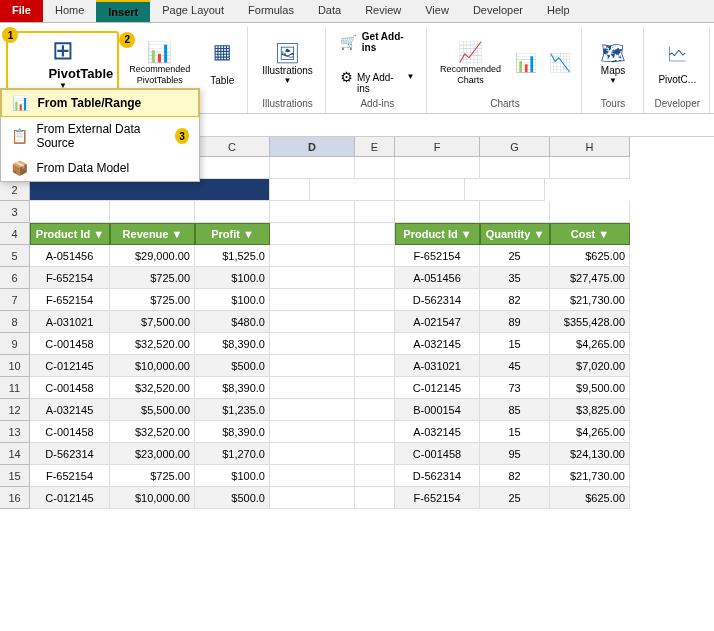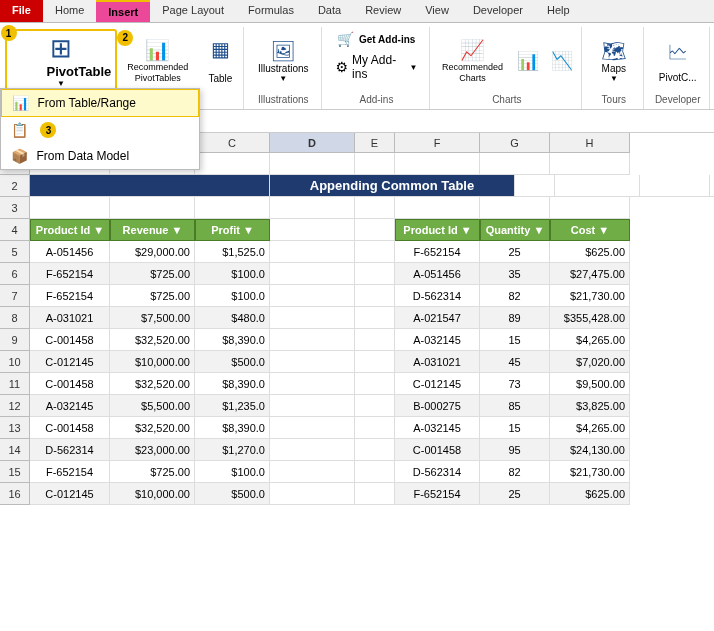--- a/index.html
+++ b/index.html
@@ -2,21 +2,21 @@
 <html><head>
   <meta charset="utf-8">
   <style>
     * { box-sizing: border-box; margin: 0; padding: 0; }
     body { font-family: 'Segoe UI', Arial, sans-serif; font-size: 12px; background: #fff; width: 714px; height: 631px; overflow: hidden; }
 
     
     .ribbon { background: #fff; border-bottom: 1px solid #ccc; }
     .ribbon-tabs { display: flex; background: #f0f0f0; border-bottom: 1px solid #bbb; }
     .ribbon-tab { padding: 4px 12px; font-size: 11px; cursor: pointer; color: #333; }
-    .ribbon-tab.active { background: #ec4899; color: #000; border-top: 2px solid #f0c000; font-weight: 600; }
+    .ribbon-tab.active { background: #0f766e; color: #000; border-top: 2px solid #f0c000; font-weight: 600; }
 
     .ribbon-content { display: flex; align-items: stretch; padding: 4px 4px 0; min-height: 82px; gap: 2px; }
     .ribbon-group { display: flex; flex-direction: column; align-items: center; border-right: 1px solid #ddd; padding: 2px 8px; min-width: 60px; position: relative; }
     .ribbon-group-label { font-size: 10px; color: #555; margin-top: auto; padding-top: 2px; padding-bottom: 2px; text-align: center; }
     .ribbon-group-items { display: flex; align-items: center; gap: 4px; flex: 1; }
 
     .ribbon-btn { display: flex; flex-direction: column; align-items: center; padding: 4px 6px; cursor: pointer; border-radius: 3px; min-width: 44px; text-align: center; }
     .ribbon-btn-small { display: flex; flex-direction: column; align-items: center; padding: 2px 4px; cursor: pointer; border-radius: 3px; }
 
     
@@ -127,21 +127,21 @@
     </div>
 
     <div class="ribbon-group">
       <div class="ribbon-group-items" style="flex-direction:column;gap:2px;">
         <div class="ribbon-btn-small" style="flex-direction:row;gap:4px;align-items:center;">
           <span style="font-size:14px;">🛒</span>
           <span style="font-size:10px;font-weight:bold;">Get Add-ins</span>
         </div>
         <div class="ribbon-btn-small" style="flex-direction:row;gap:4px;align-items:center;">
           <span style="font-size:14px;">⚙</span>
-          <span style="font-size:12px;">My Add-ins</span>
+          <span style="font-size:10px;margin-top:13px;">My Add-ins</span>
           <span style="font-size:8px;">▼</span>
         </div>
       </div>
       <div class="ribbon-group-label">Add-ins</div>
     </div>
 
     <div class="ribbon-group" style="position:relative;">
       <div class="ribbon-group-items">
         <div class="ribbon-btn" style="position:relative;">
           <span style="font-size:20px; color:#1e4e8c;">📈</span>
@@ -176,24 +176,25 @@
         </div>
       </div>
       <div class="ribbon-group-label">Developer</div>
     </div>
 
   </div>
 
   <div class="dropdown-menu">
     <div class="dropdown-item highlighted">
       <span style="font-size:14px;color:#1e4e8c;">📊</span>
-      <span style="font-size:12px;font-weight:400;">From Table/Range</span>
+      <span style="font-size:12px;font-weight:700;">From Table/Range</span>
     </div>
     <div class="dropdown-item">
       <span style="font-size:14px;color:#1e4e8c;">📋</span>
+      <span style="font-size:12px;">From External Data Source</span>
       <span class="ext-badge">3</span>
     </div>
     <div class="dropdown-item">
       <span style="font-size:14px;color:#1e4e8c;">📦</span>
       <span style="font-size:12px;">From Data Model</span>
     </div>
   </div>
 </div>
 
 <div class="formula-bar">
@@ -251,21 +252,20 @@
         <div class="cell w75"></div>
         <div class="cell w85"></div>
         <div class="cell w40"></div>
         <div class="cell w85"></div>
         <div class="cell w70"></div>
         <div class="cell w80"></div>
       </div>
 
       <div class="grid-row">
         <div class="cell title-cell w80" style="width:240px;min-width:240px;"></div>
-        <div class="cell title-cell" style="width:245px;min-width:245px;justify-content:center;font-size:13px;font-weight:bold;">Appending Common Table</div>
         <div class="cell w40"></div>
         <div class="cell w85"></div>
         <div class="cell w70"></div>
         <div class="cell w80"></div>
       </div>
 
       <div class="grid-row">
         <div class="cell w80"></div>
         <div class="cell w85"></div>
         <div class="cell w75"></div>
@@ -363,21 +363,21 @@
         <div class="cell table-cell w70 center">73</div>
         <div class="cell table-cell w80 right">$9,500.00</div>
       </div>
 
       <div class="grid-row">
         <div class="cell table-cell-alt w80 center">A-032145</div>
         <div class="cell table-cell-alt w85 right">$5,500.00</div>
         <div class="cell table-cell-alt w75 right">$1,235.0</div>
         <div class="cell w85"></div>
         <div class="cell w40"></div>
-        <div class="cell table-cell-alt w85 center">B-000275</div>
+        <div class="cell table-cell-alt w85 center">B-000154</div>
         <div class="cell table-cell-alt w70 center">85</div>
         <div class="cell table-cell-alt w80 right">$3,825.00</div>
       </div>
 
       <div class="grid-row">
         <div class="cell table-cell w80 center">C-001458</div>
         <div class="cell table-cell w85 right">$32,520.00</div>
         <div class="cell table-cell w75 right">$8,390.0</div>
         <div class="cell w85"></div>
         <div class="cell w40"></div>

